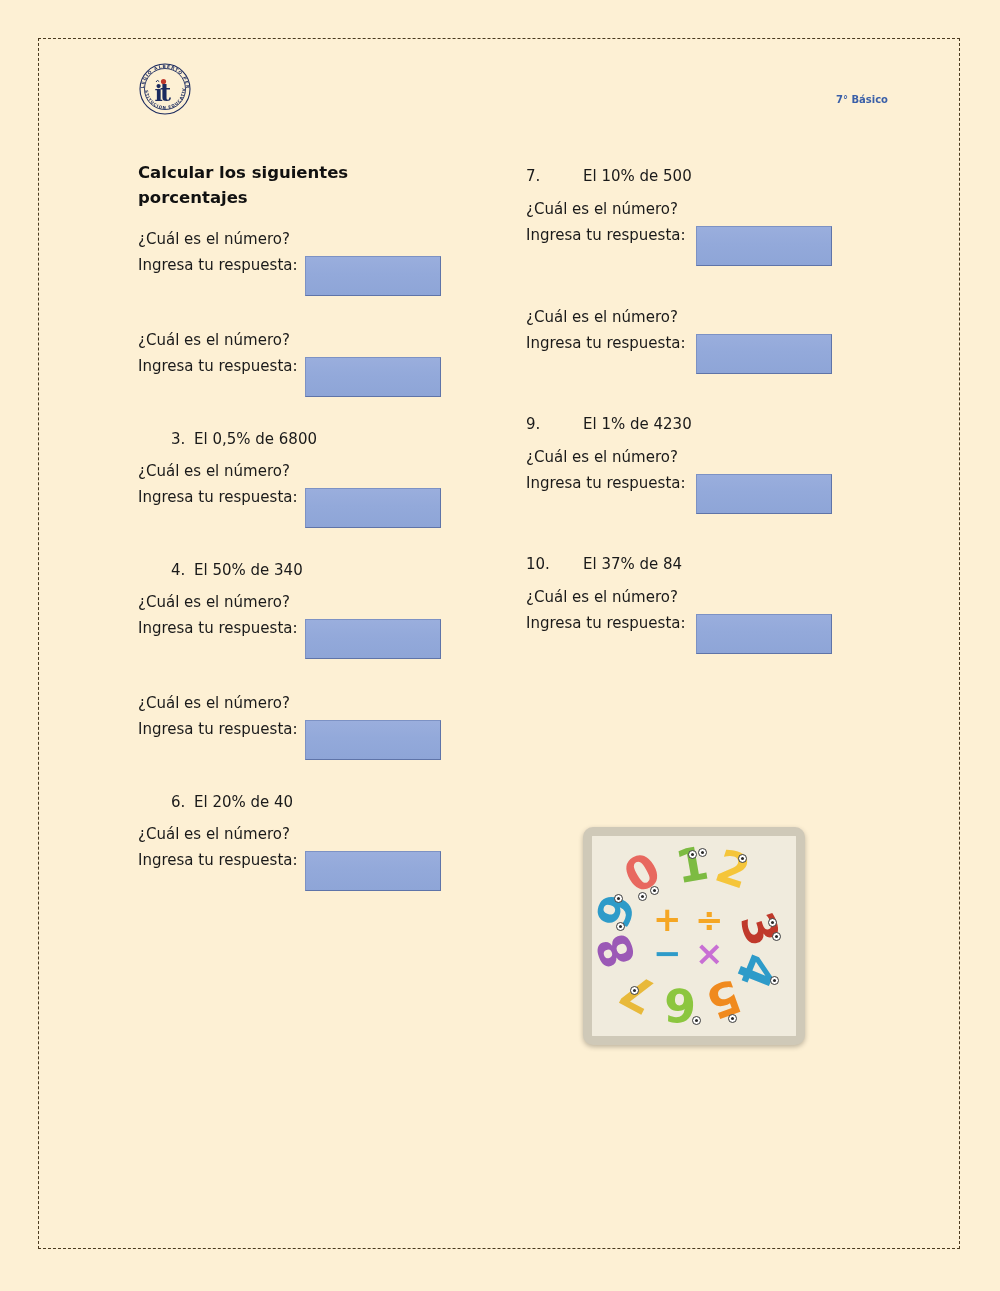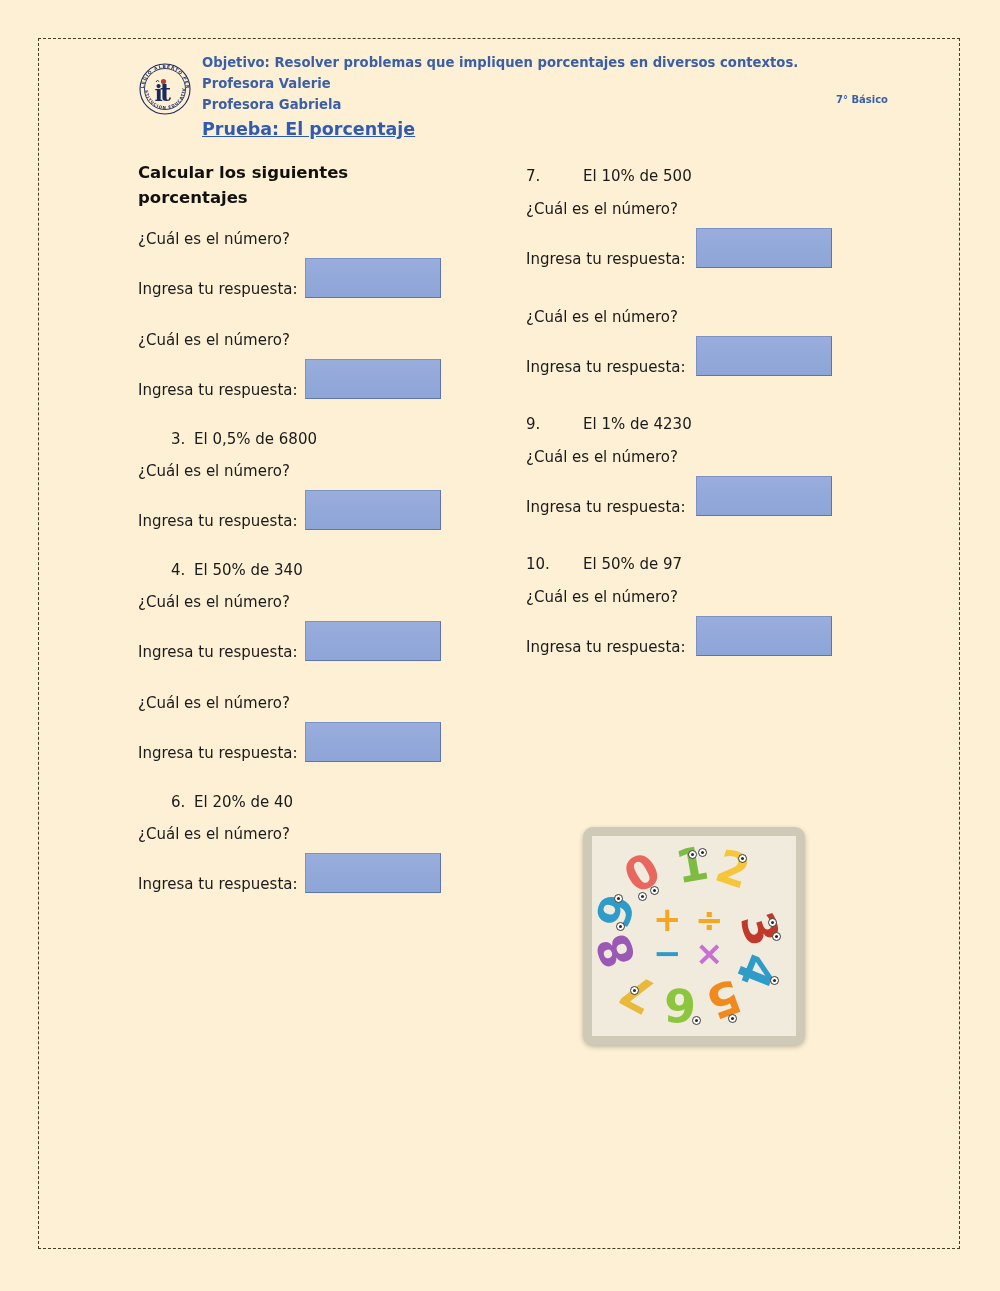--- a/index.html
+++ b/index.html
@@ -131,21 +131,21 @@
   .col-right .q-head .q-num { min-width: 57px; }
 
   .q-ask {
     font-size: 15px;
     color: #1a1a1a;
     line-height: 34px;
     white-space: nowrap;
   }
   .q-answer-row {
     display: flex;
-    align-items: flex-end;
+    align-items: flex-start;
     height: 42px;
   }
   .q-answer-label {
     font-size: 15px;
     color: #1a1a1a;
     white-space: nowrap;
   }
   .answer-box {
     margin-left: 7px;
     width: 136px;
@@ -241,26 +241,20 @@
         <text font-family="DejaVu Sans, sans-serif" font-size="4.0" font-weight="bold" fill="#1b2a5e" letter-spacing="0.8">
           <textPath href="#arcBot" startOffset="50%" text-anchor="middle">INSTITUCION EDUCATIVA</textPath>
         </text>
         <path d="M20 24 q1.2 -3 3.2 -0.4" stroke="#1b2a5e" stroke-width="1" fill="none"></path>
         <circle cx="27.5" cy="23.5" r="2.6" fill="#c0392b"></circle>
         <text x="18.5" y="43" font-family="DejaVu Serif, serif" font-size="22" font-weight="bold" fill="#1b2a5e">i</text>
         <text x="24" y="43" font-family="DejaVu Serif, serif" font-size="24" font-weight="bold" fill="#1b2a5e">t</text>
       </svg>
     </div>
 
-    <div class="header-text">
-      <div class="objective">Objetivo: Resolver problemas que impliquen porcentajes en diversos contextos.</div>
-      <div class="teacher">Profesora Valerie</div>
-      <div class="teacher">Profesora Gabriela</div>
-      <div class="doc-title">Prueba: El porcentaje</div>
-    </div>
 
     <div class="grade">7° Básico</div>
   </div>
 
   <div class="col-left">
     <div class="section-title">Calcular los siguientes porcentajes</div>
     <div>
         <div class="q-block">
           <div class="q-ask">¿Cuál es el número?</div>
           <div class="q-answer-row">
@@ -328,21 +322,21 @@
         </div>
         <div class="q-block">
           <div class="q-head"><span class="q-num">9.</span><span>El 1% de 4230</span></div>
           <div class="q-ask">¿Cuál es el número?</div>
           <div class="q-answer-row">
             <span class="q-answer-label">Ingresa tu respuesta:</span>
             <input type="text" class="answer-box" placeholder="" style="">
           </div>
         </div>
         <div class="q-block">
-          <div class="q-head"><span class="q-num">10.</span><span>El 50% de 97</span></div>
+          <div class="q-head"><span class="q-num">10.</span><span>El 37% de 84</span></div>
           <div class="q-ask">¿Cuál es el número?</div>
           <div class="q-answer-row">
             <span class="q-answer-label">Ingresa tu respuesta:</span>
             <input type="text" class="answer-box" placeholder="" style="">
           </div>
         </div>
       </div>
   </div>
 
   <div class="deco-frame">

